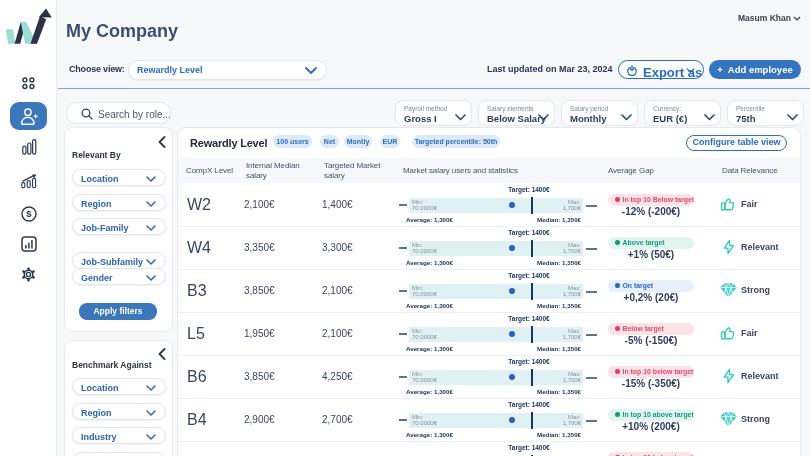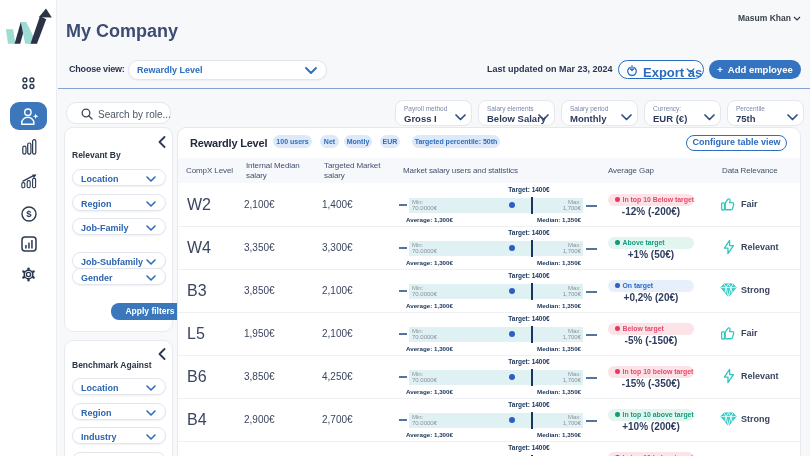--- a/index.html
+++ b/index.html
@@ -1,16 +1,16 @@
 <!DOCTYPE html>
 <html><head><meta charset="utf-8">
 <style>
 * { margin:0; padding:0; box-sizing:border-box; }
 html,body { width:810px; height:456px; overflow:hidden; font-family:"Liberation Sans",sans-serif; background:#f7f8fa; position:relative; }
-.abs { position:absolute;margin-left:32px; }
+.abs { position:absolute; }
 
 .sbar { position:absolute; left:0; top:0; width:57px; height:456px; background:#fff; border-right:1px solid #ebedf0; z-index:5; }
 .sbtn { position:absolute; left:10px; top:102px; width:37px; height:28px; background:#3b77ba; border-radius:9px; }
 
 .title { position:absolute; left:66px; top:20.5px; font-size:18px; font-weight:bold; color:#3d4c72; letter-spacing:0px; white-space:nowrap; }
 .user { position:absolute; left:738px; top:13px; font-size:8.5px; color:#3a4149; font-weight:bold; white-space:nowrap; }
 .cvlab { position:absolute; left:69px; top:64px; font-size:9px; letter-spacing:-0.2px; font-weight:bold; color:#2a3550; white-space:nowrap; }
 .cvsel { position:absolute; left:128px; top:60px; width:199px; height:20px; background:#fff; border:1px solid #e2e5ec; border-radius:10px; box-shadow:0 1px 2px rgba(40,60,100,0.06); }
 .cvsel span { position:absolute; left:8px; top:4px; font-size:9px; font-weight:bold; color:#2b6cbf; white-space:nowrap; }
 .lastu { position:absolute; left:487px; top:64px; font-size:9px; font-weight:bold; color:#2a3550; white-space:nowrap; }

